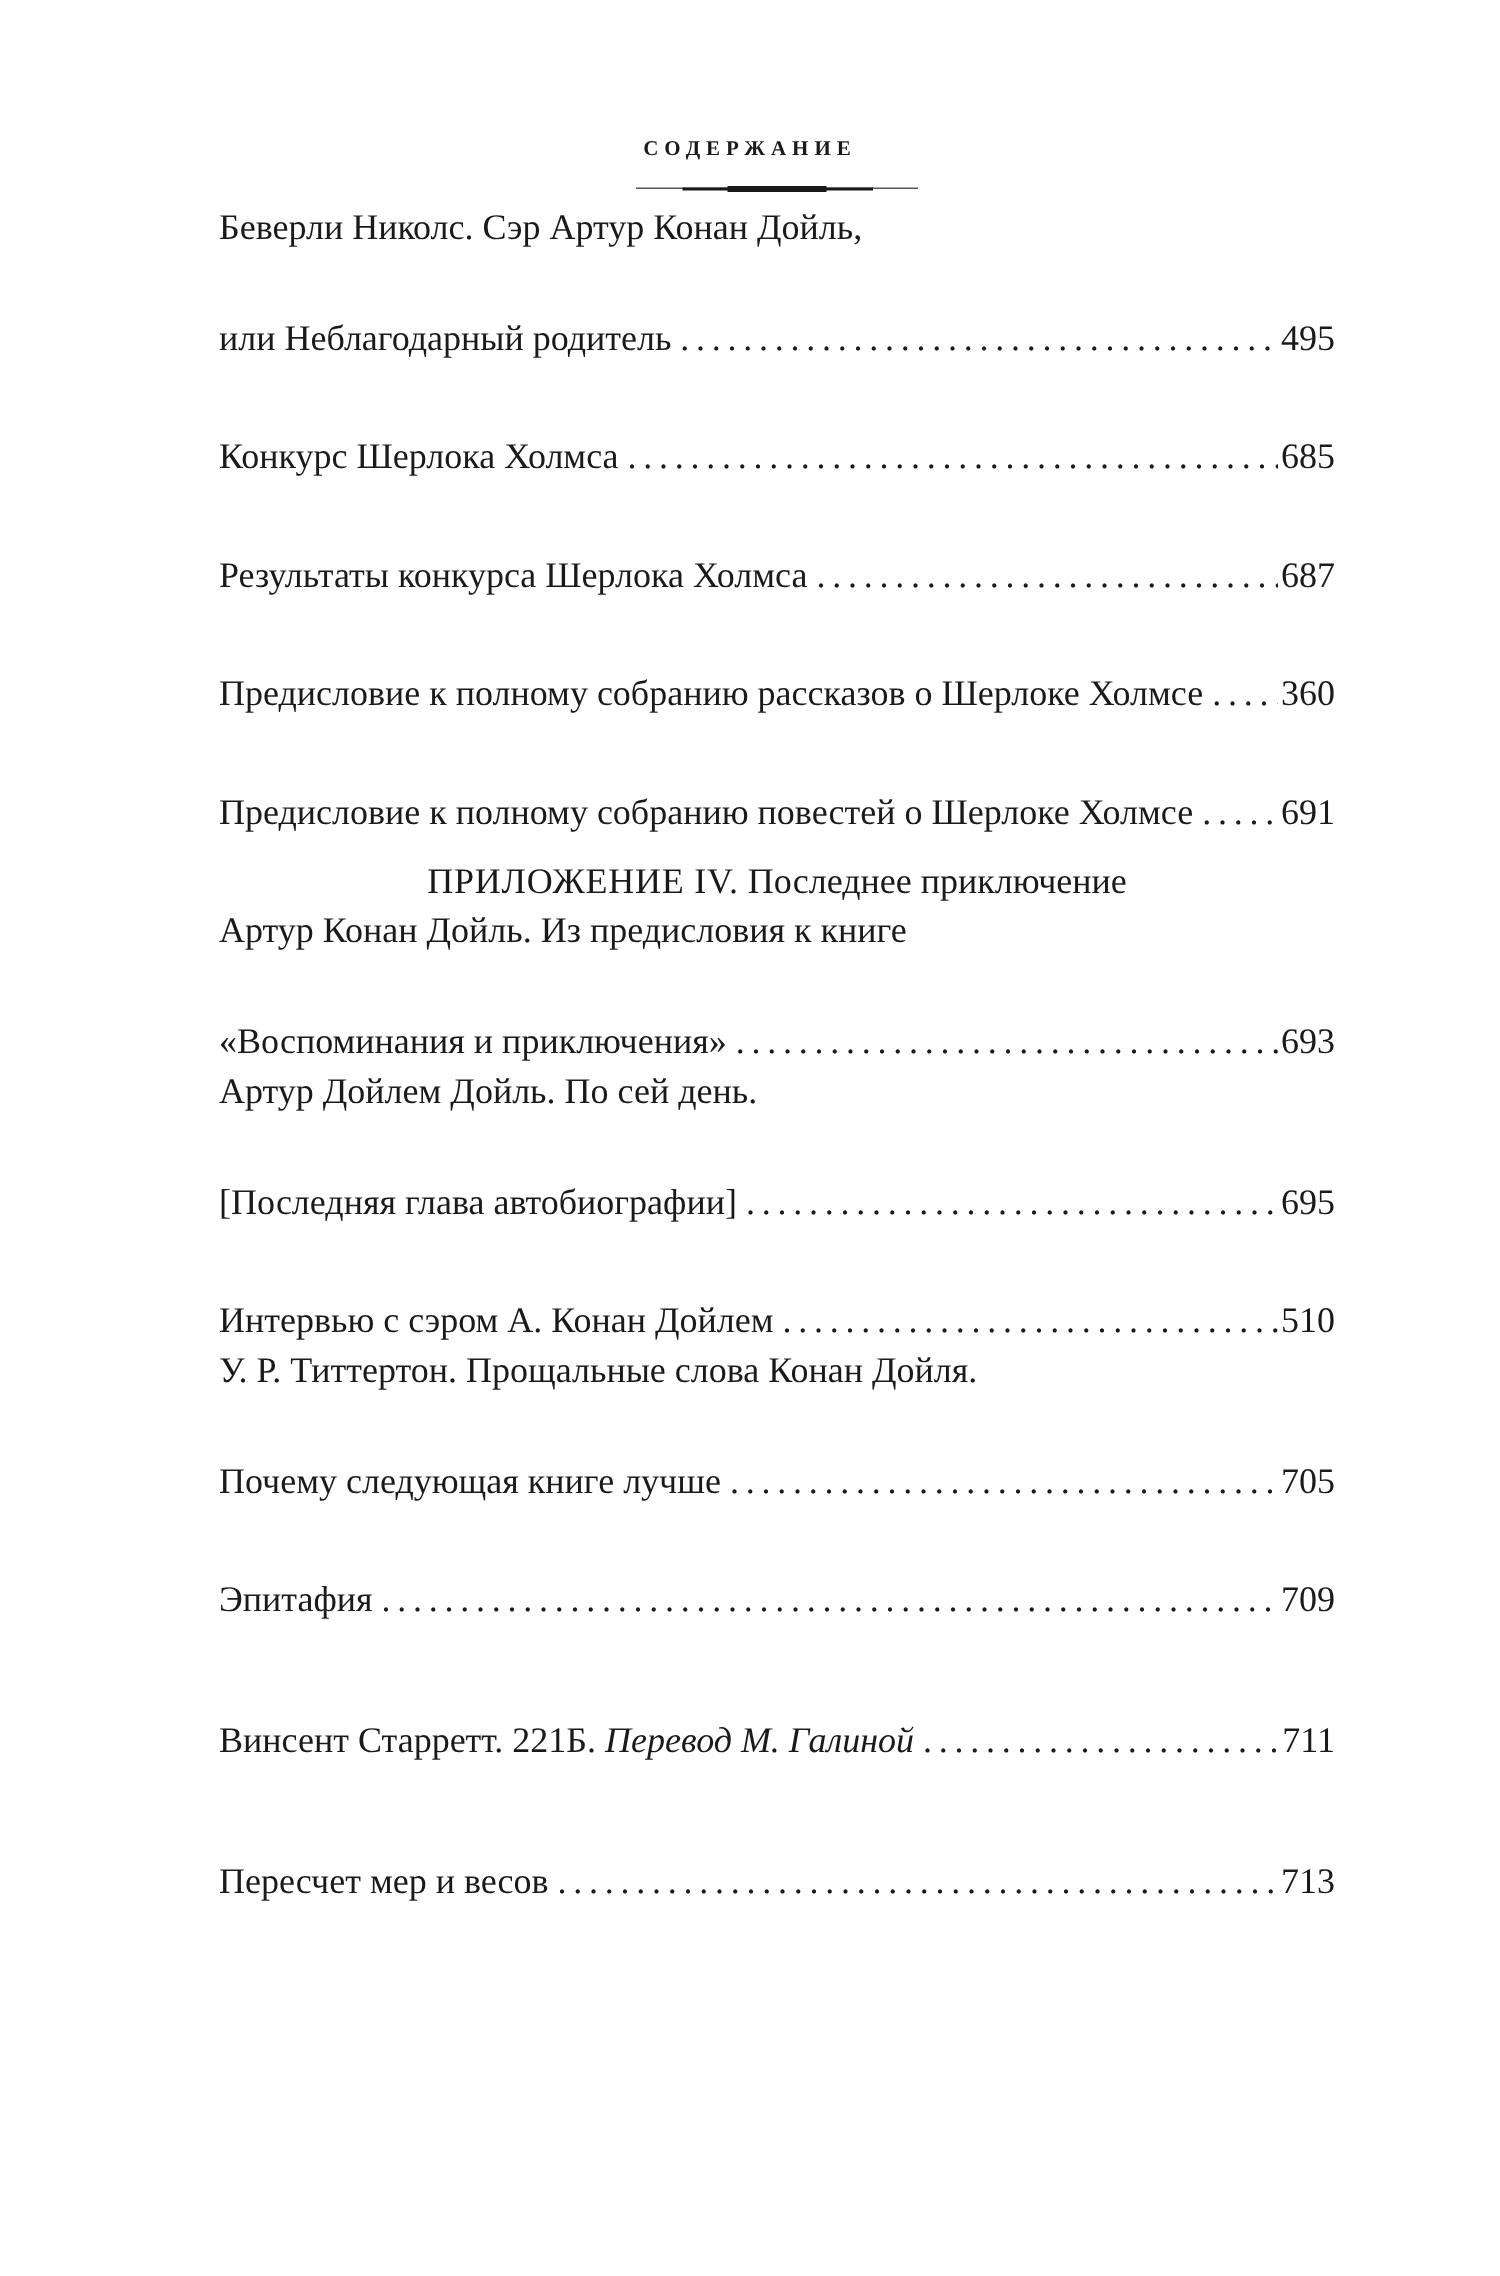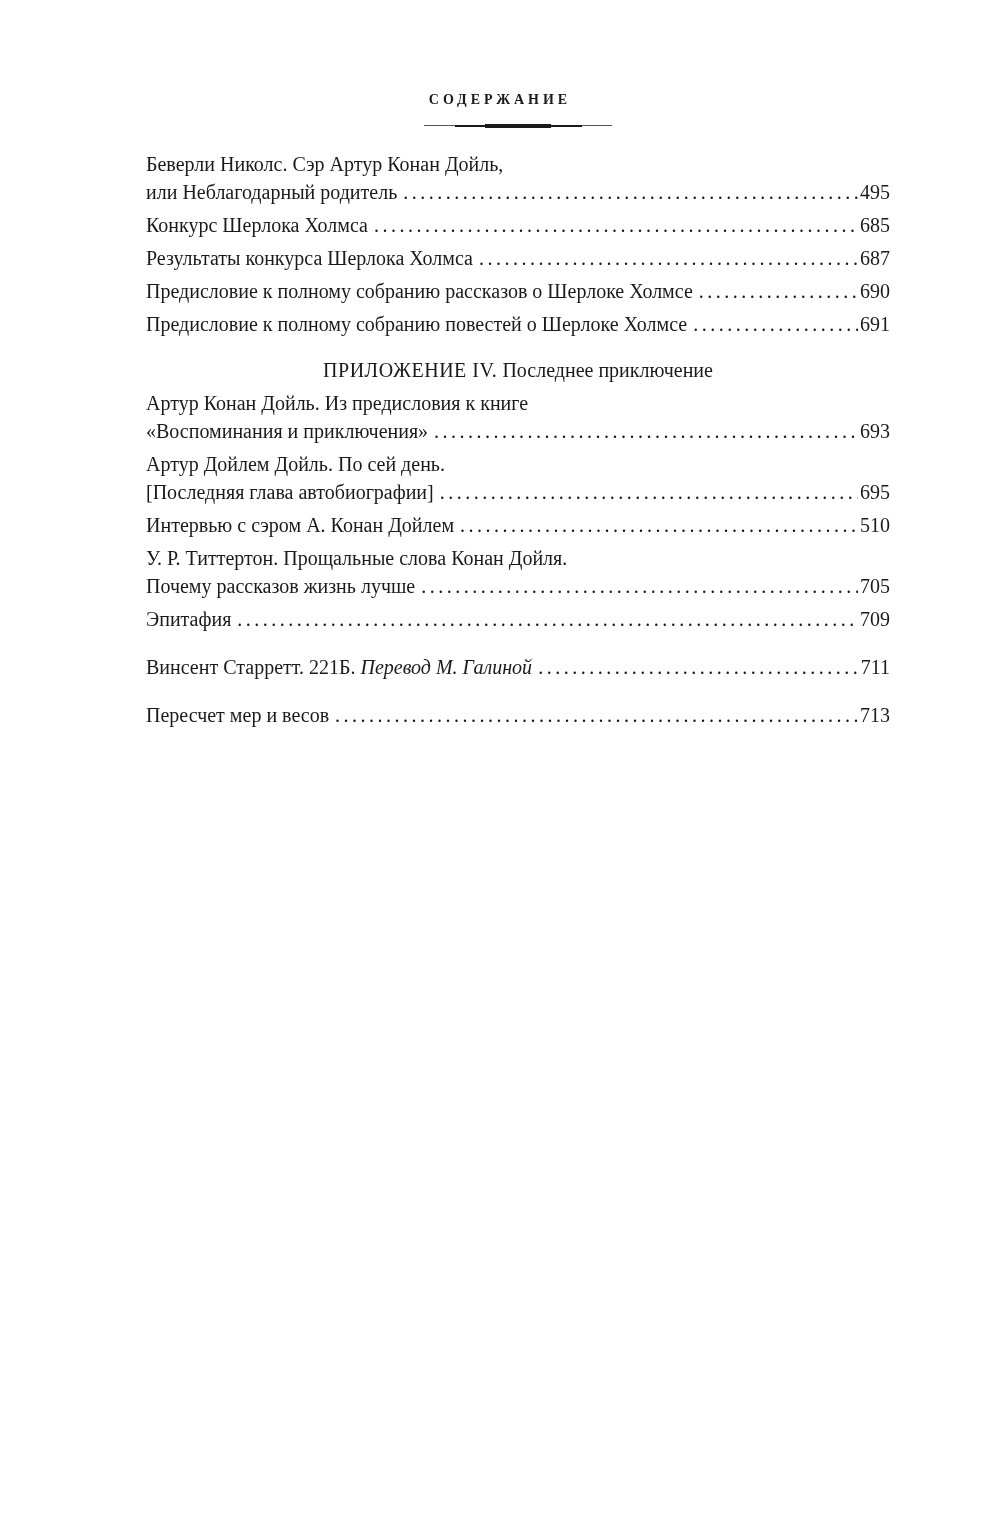--- a/index.html
+++ b/index.html
@@ -55,41 +55,42 @@
     .divider .thick {
       position: absolute;
       left: 61px; top: 0px;
       width: 66px; height: 4px;
       background: #1a1a1a;
     }
 
     
     .toc {
       position: absolute;
-      top: 150px;
+      top: 138px;
       left: 146px;
       width: 744px;
-      font-size: 20px;
+      font-size: 24px;
       line-height: 28px;
     }
     .entry {
       margin-bottom: 5px;
     }
     .entry.gap-before { margin-top: 20px; }
     .entry .line {
       display: flex;
       align-items: baseline;
       white-space: nowrap;
     }
     .entry .line.first-of-two {
       display: block;
     }
     .entry .title-text {
       flex: 0 0 auto;
       padding-right: 6px;
+      margin-top: 46px;
     }
     .entry .leader {
       flex: 1 1 auto;
       overflow: hidden;
       white-space: nowrap;
       letter-spacing: 4.2px;
       color: #1a1a1a;
     }
     .entry .leader::before {
       content: ". . . . . . . . . . . . . . . . . . . . . . . . . . . . . . . . . . . . . . . . . . . . . . . . . . . . . . . . . . . . . . . . . . . . . . . . . . . . . . . . . . . . . . . . . . . . . . . . . . . . . . . . .";
@@ -148,21 +149,21 @@
         <span class="title-text">Результаты конкурса Шерлока Холмса</span>
         <span class="leader"></span>
         <span class="page-num">687</span>
       </div>
     </div>
 
     <div class="entry">
       <div class="line">
         <span class="title-text">Предисловие к полному собранию рассказов о Шерлоке Холмсе</span>
         <span class="leader"></span>
-        <span class="page-num">690</span>
+        <span class="page-num">360</span>
       </div>
     </div>
 
     <div class="entry">
       <div class="line">
         <span class="title-text">Предисловие к полному собранию повестей о Шерлоке Холмсе</span>
         <span class="leader"></span>
         <span class="page-num">691</span>
       </div>
     </div>
@@ -194,21 +195,21 @@
       <div class="line">
         <span class="title-text">Интервью с сэром А. Конан Дойлем</span>
         <span class="leader"></span>
         <span class="page-num">510</span>
       </div>
     </div>
 
     <div class="entry">
       <div class="line first-of-two"><span>У. Р. Титтертон. Прощальные слова Конан Дойля.</span></div>
       <div class="line">
-        <span class="title-text">Почему рассказов жизнь лучше</span>
+        <span class="title-text">Почему следующая книге лучше</span>
         <span class="leader"></span>
         <span class="page-num">705</span>
       </div>
     </div>
 
     <div class="entry">
       <div class="line">
         <span class="title-text">Эпитафия</span>
         <span class="leader"></span>
         <span class="page-num">709</span>

